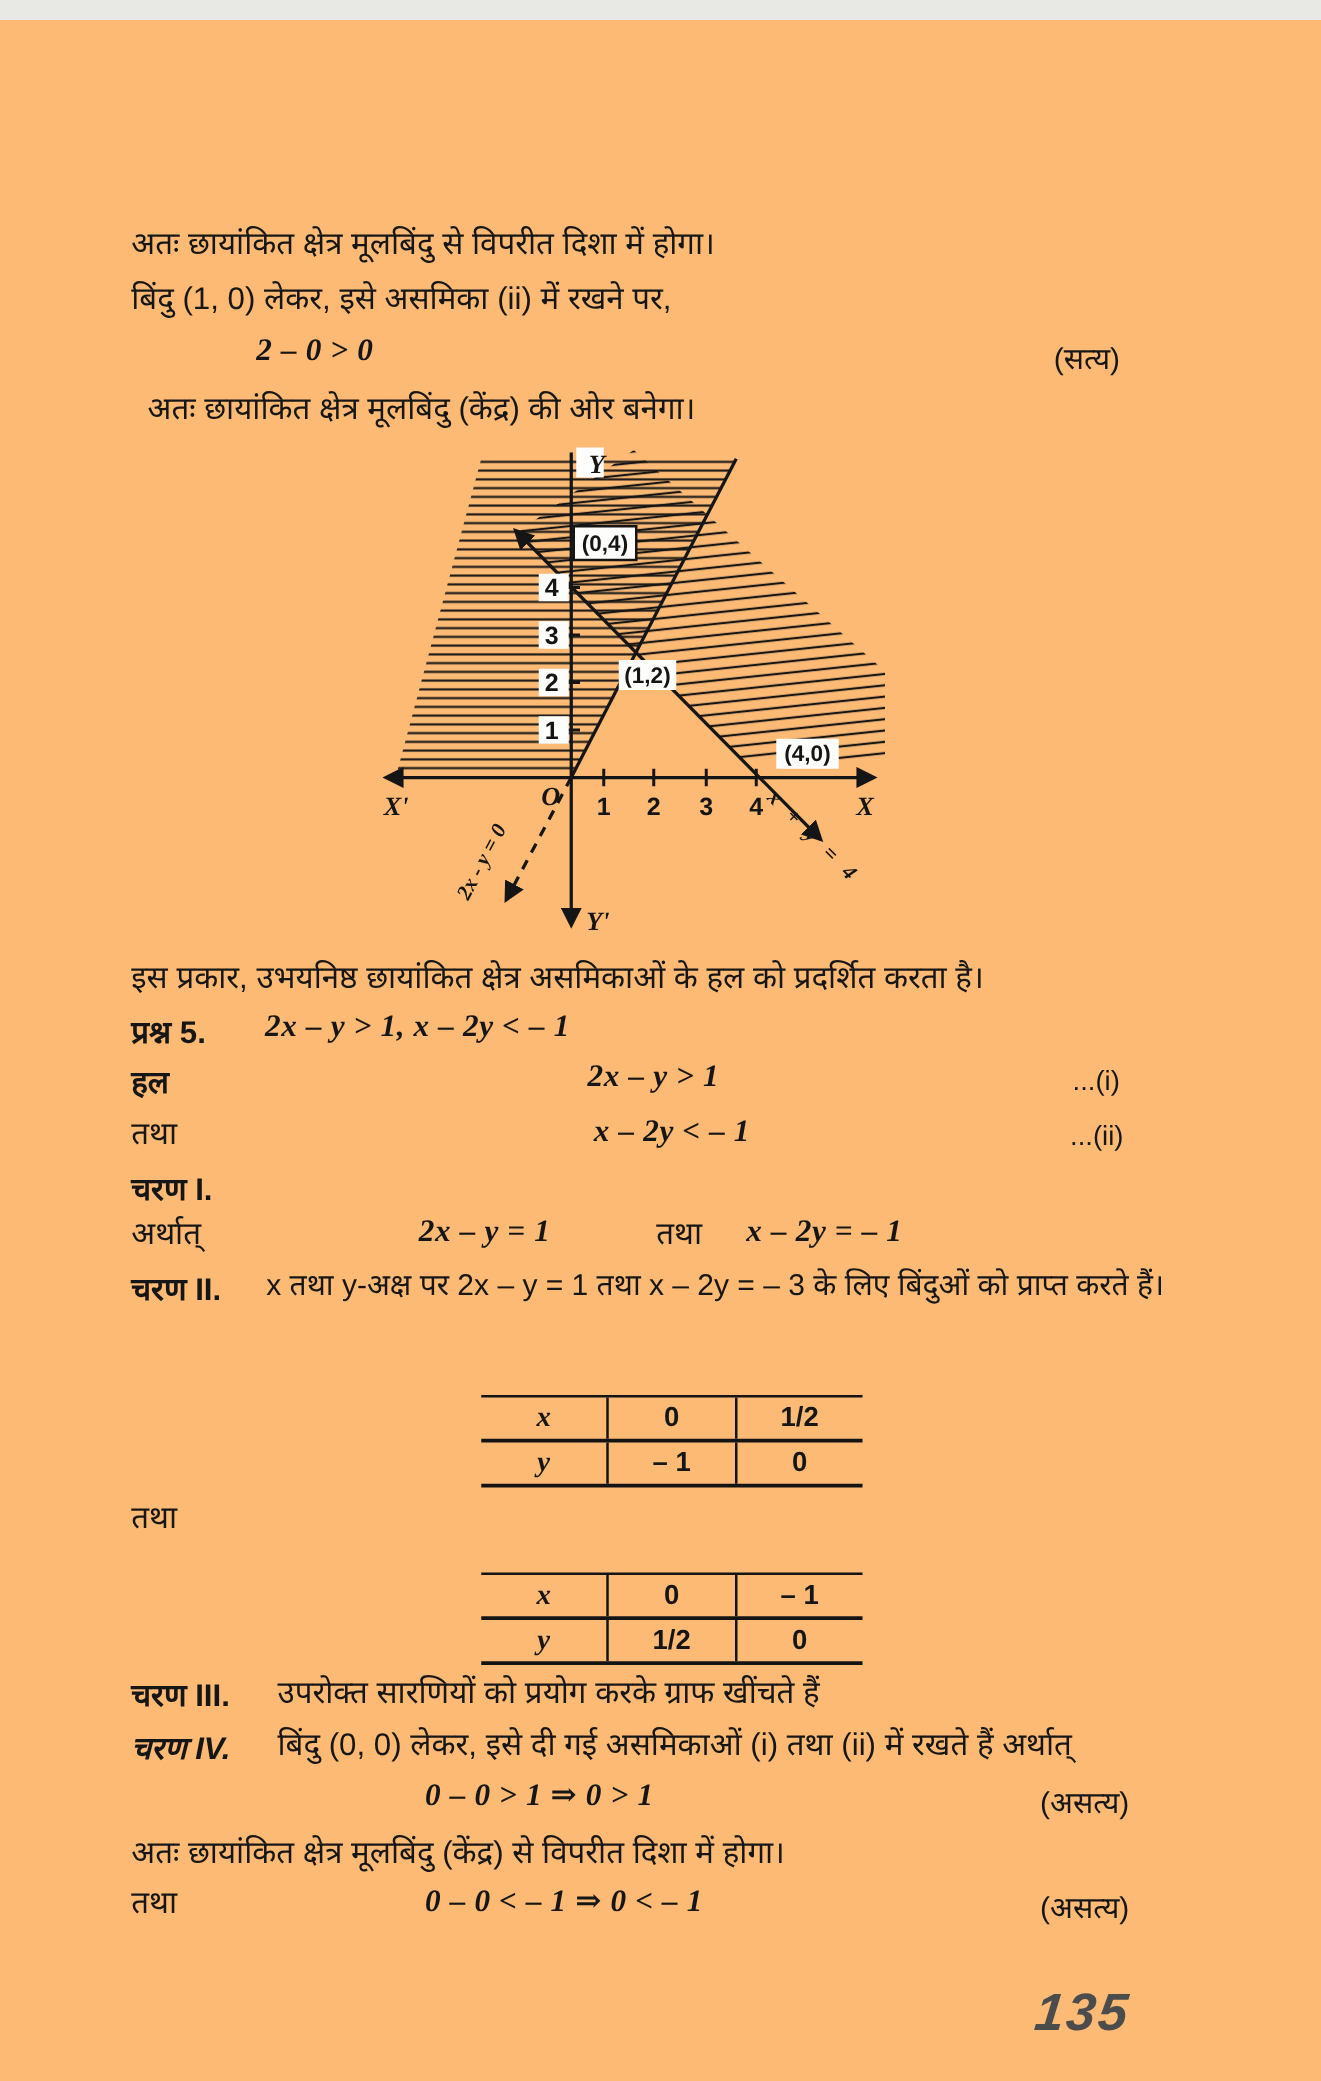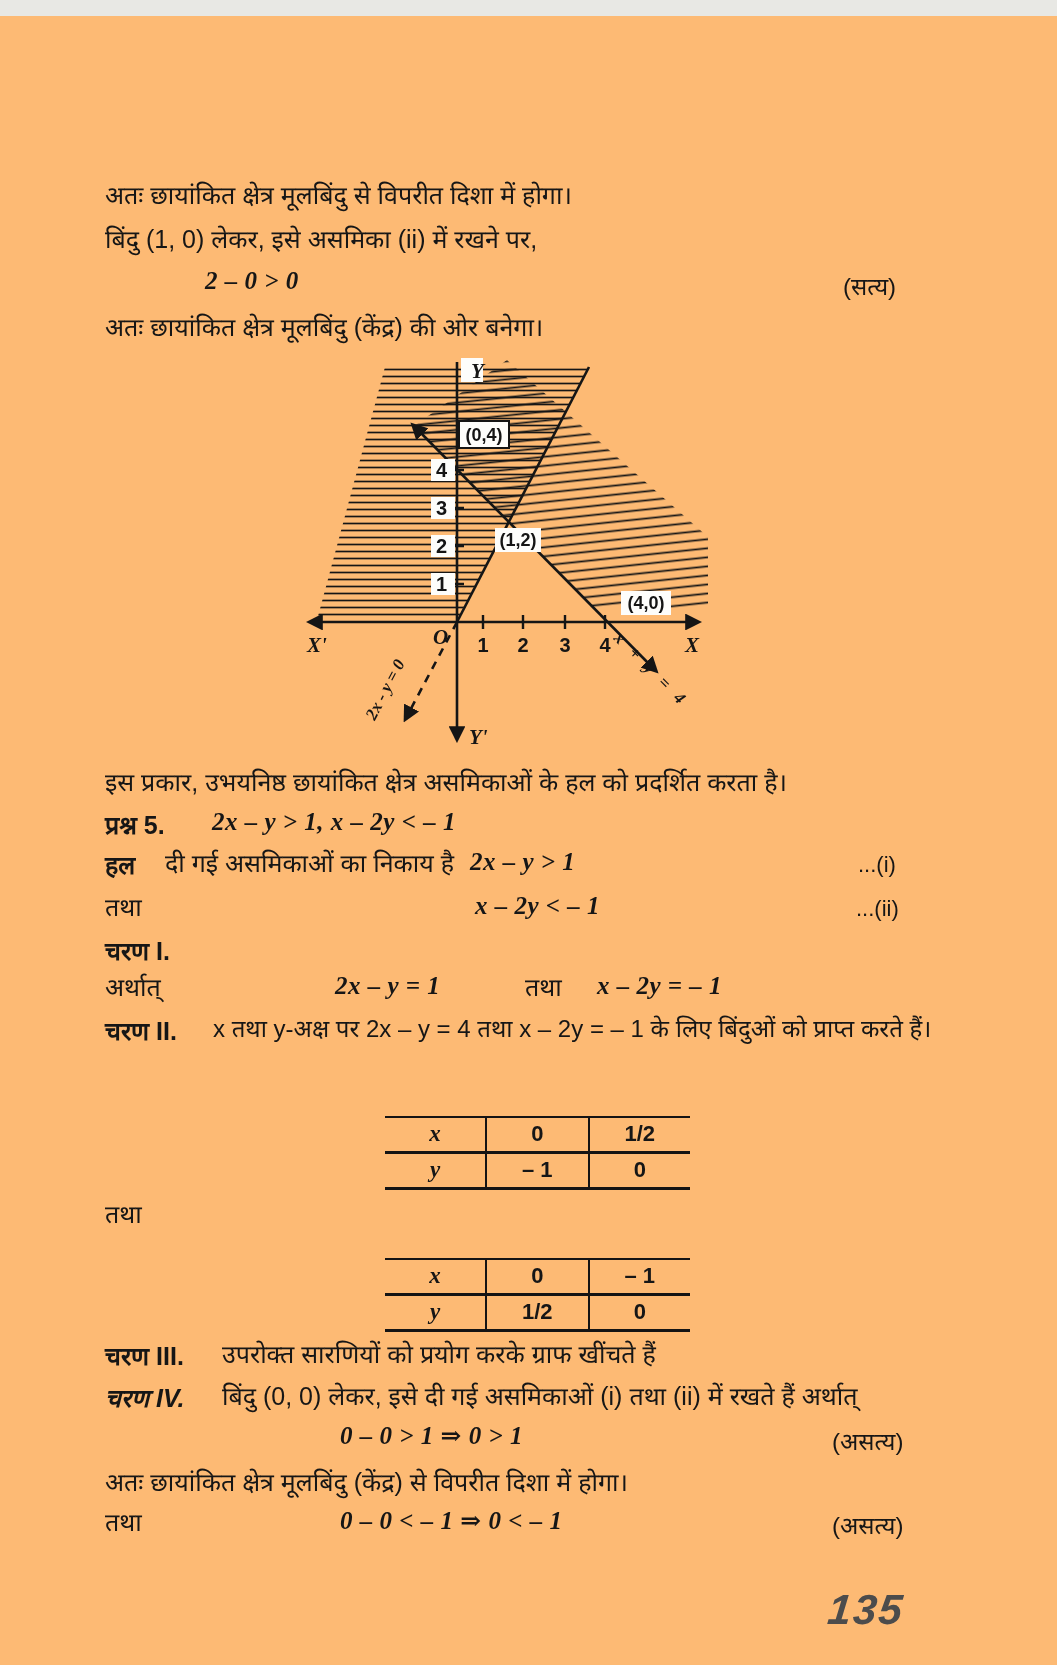--- a/index.html
+++ b/index.html
@@ -30,21 +30,21 @@
 </style>
 </head>
 <body>
 
 <div id="page">
 
   <div class="abs hi" style="left:105px;top:163px;">अतः छायांकित क्षेत्र मूलबिंदु से विपरीत दिशा में होगा।</div>
   <div class="abs hi" style="left:105px;top:207px;">बिंदु (1, 0) लेकर, इसे असमिका (ii) में रखने पर,</div>
   <div class="abs math" style="left:205px;top:251px;">2 – 0 &gt; 0</div>
   <div class="abs verdict" style="left:843px;top:253px;">(सत्य)</div>
-  <div class="abs hi" style="left:105px;top:295px;">अतः छायांकित क्षेत्र मूलबिंदु (केंद्र) की ओर बनेगा।</div>
+  <div class="abs hi" style="left:118px;top:295px;">अतः छायांकित क्षेत्र मूलबिंदु (केंद्र) की ओर बनेगा।</div>
 
   <svg class="abs" style="left:293px;top:336px;" width="420" height="407" viewBox="0 0 420 407">
     <defs>
       <pattern id="hH" width="8" height="7" patternUnits="userSpaceOnUse">
         <path d="M0 3.5 H8" stroke="#151515" stroke-width="1.7"></path>
       </pattern>
       <pattern id="dH" width="8" height="9" patternUnits="userSpaceOnUse" patternTransform="rotate(-6)">
         <path d="M0 4.5 H8" stroke="#151515" stroke-width="1.8"></path>
       </pattern>
       <marker id="arw" viewBox="0 0 10 10" refX="7" refY="5" markerWidth="6.5" markerHeight="6.5" orient="auto-start-reverse">
@@ -101,37 +101,36 @@
     <text transform="translate(97,340) rotate(-62)" text-anchor="middle" class="svg-line-lab">2x - y = 0</text>
     <text transform="translate(320,287) rotate(45)" letter-spacing="4" class="svg-line-lab">x + y = 4</text>
   </svg>
 
   <div class="abs hi" style="left:105px;top:750px;">इस प्रकार, उभयनिष्ठ छायांकित क्षेत्र असमिकाओं के हल को प्रदर्शित करता है।</div>
 
   <div class="abs hi-b" style="left:105px;top:791px;">प्रश्न 5.</div>
   <div class="abs math" style="left:212px;top:792px;">2x – y &gt; 1, x – 2y &lt; – 1</div>
 
   <div class="abs hi-b" style="left:105px;top:831px;">हल</div>
-  <div class="abs hi" style="left:165px;top:831px;">दी गई असमिकाओं का निकाय है</div>
   <div class="abs math" style="left:470px;top:832px;">2x – y &gt; 1</div>
   <div class="abs ref" style="left:858px;top:836px;">...(i)</div>
 
   <div class="abs hi" style="left:105px;top:875px;">तथा</div>
   <div class="abs math" style="left:475px;top:876px;">x – 2y &lt; – 1</div>
   <div class="abs ref" style="left:856px;top:880px;text-align:center;">...(ii)</div>
 
   <div class="abs hi-b" style="left:105px;top:917px;">चरण I.</div>
 
   <div class="abs hi" style="left:105px;top:955px;">अर्थात्</div>
   <div class="abs math" style="left:335px;top:956px;">2x – y = 1</div>
   <div class="abs hi" style="left:525px;top:955px;">तथा</div>
   <div class="abs math" style="left:597px;top:956px;">x – 2y = – 1</div>
 
   <div class="abs hi-b" style="left:105px;top:997px;">चरण II.</div>
-  <div class="abs hi" style="left:213px;top:997px;font-size:24px;">x तथा y-अक्ष पर 2x – y = 4 तथा x – 2y = – 1 के लिए बिंदुओं को प्राप्त करते हैं।</div>
+  <div class="abs hi" style="left:213px;top:997px;font-size:24px;">x तथा y-अक्ष पर 2x – y = 1 तथा x – 2y = – 3 के लिए बिंदुओं को प्राप्त करते हैं।</div>
 
   <div class="vtable" style="top:1100px;">
     <div class="vrow vrow-top">
       <div class="vcell vhead">x</div>
       <div class="vcell vsep">0</div>
       <div class="vcell vsep">1/2</div>
     </div>
     <div class="vrow">
       <div class="vcell vhead">y</div>
       <div class="vcell vsep">– 1</div>

